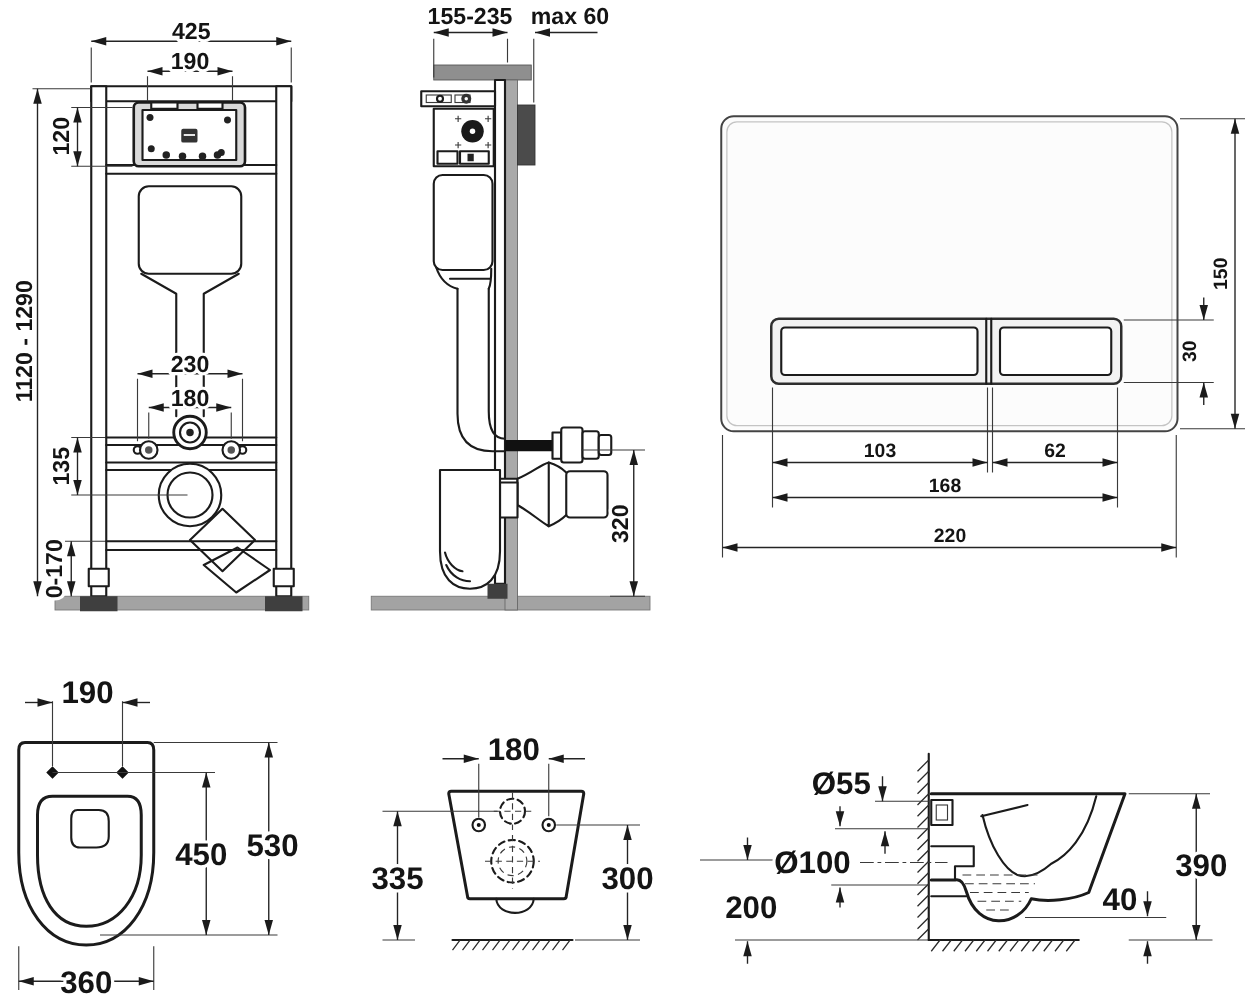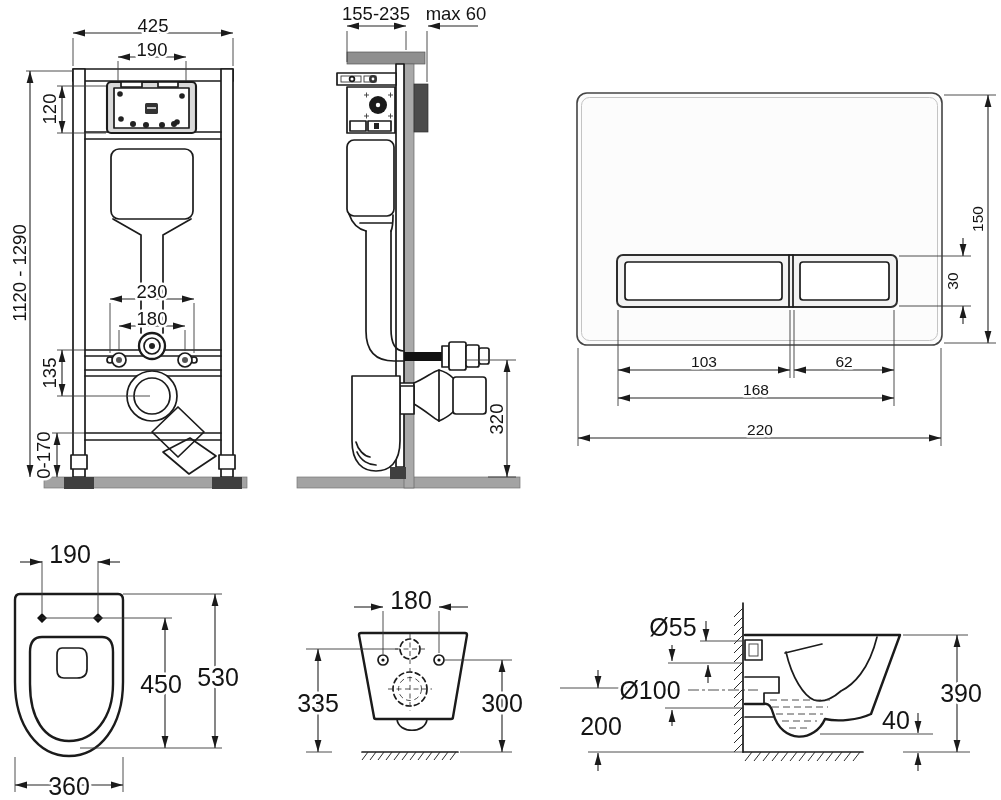--- a/index.html
+++ b/index.html
@@ -1,17 +1,17 @@
 <!DOCTYPE html>
 <html><head>
 <meta charset="utf-8">
 <style>
   html,body { margin:0; padding:0; background:#ffffff; }
   #stage { position:relative; width:1001px; height:800px; background:#fff; overflow:hidden;
-           font-family:"Liberation Sans", sans-serif; }
+           font-family:"Liberation Sans", sans-serif;font-weight:bold; }
   svg { display:block; }
   
   .o  { fill:none; stroke:#1b1b1b; stroke-width:1.7; stroke-linejoin:round; stroke-linecap:round; }
   .o2 { fill:none; stroke:#1b1b1b; stroke-width:2.4; stroke-linejoin:round; stroke-linecap:round; }
   .w  { fill:#ffffff; stroke:#1b1b1b; stroke-width:1.7; stroke-linejoin:round; }
   .w2 { fill:#ffffff; stroke:#1b1b1b; stroke-width:2.3; stroke-linejoin:round; }
   .tn { fill:none; stroke:#3a3a3a; stroke-width:0.9; }
   .dm { fill:none; stroke:#242424; stroke-width:1.1; }
   .hx { fill:none; stroke:#2a2a2a; stroke-width:1; }
   .dsh  { stroke-dasharray:5 3.5; }

